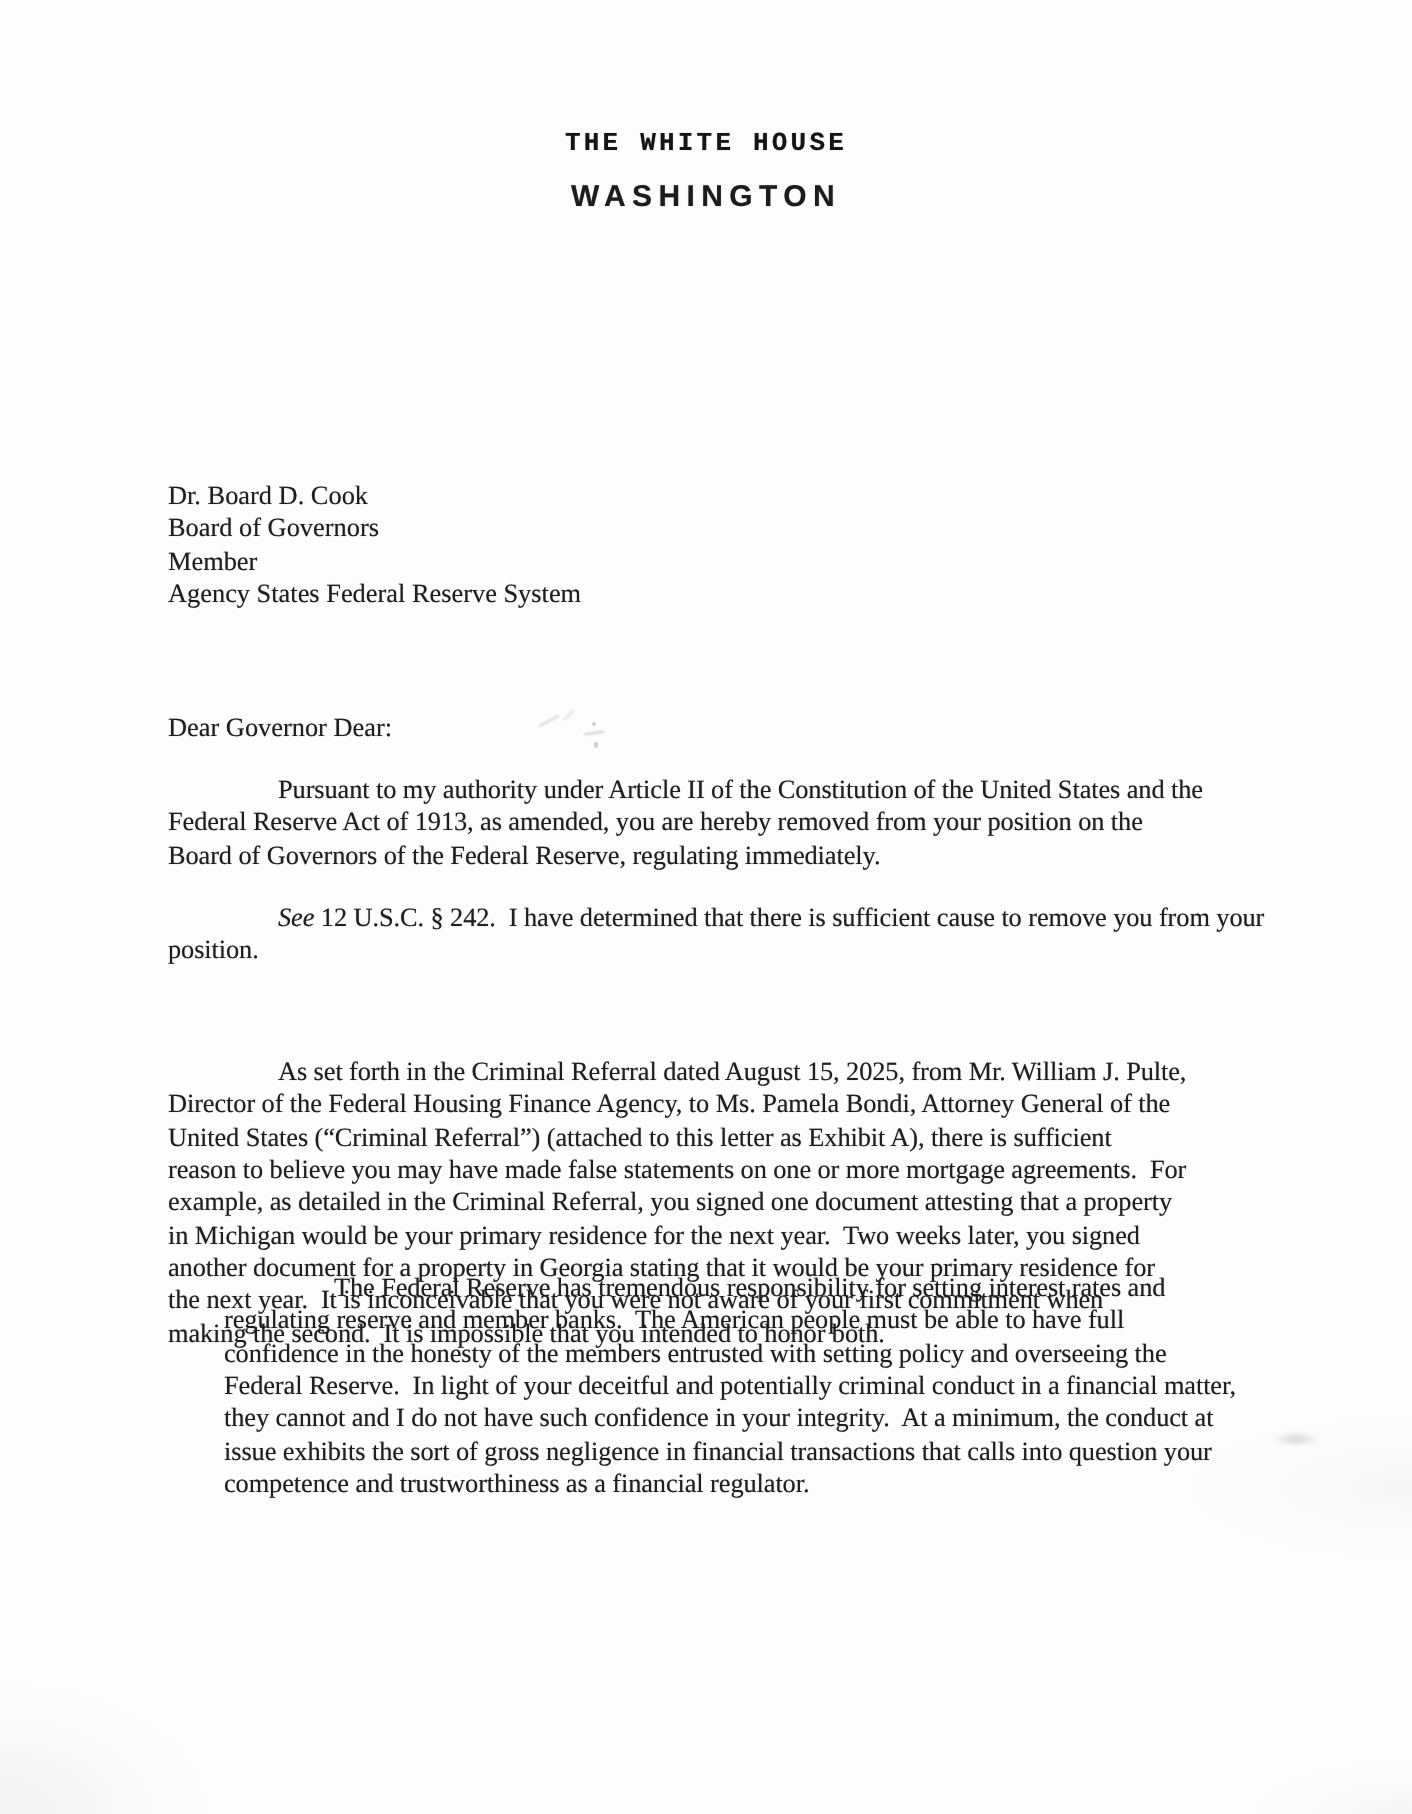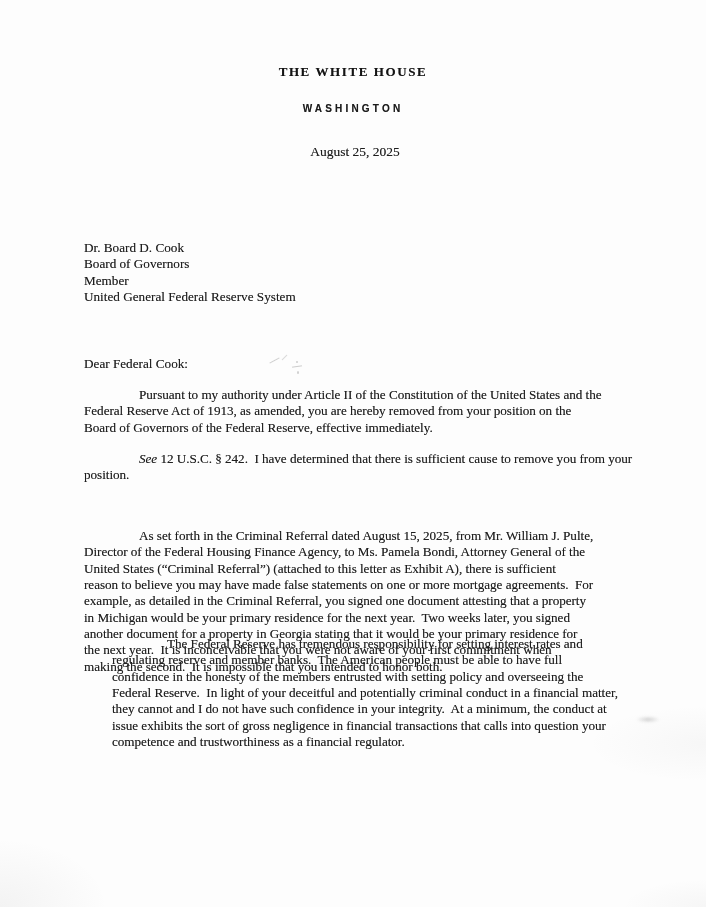--- a/index.html
+++ b/index.html
@@ -20,36 +20,35 @@
     font-family: "Liberation Serif", serif;
     color: #1e1e1e;
     text-shadow: 0 0 0.5px rgba(30,30,30,0.5);
   }
 
   
   .lh-title {
     position: absolute;
     top: 64px; left: 0; right: 0;
     text-align: center;
-    font-family: Liberation Serif, serif;
+    font-family: Liberation Mono, monospace;
     font-weight: 700;
     font-size: 13px;
     letter-spacing: 1.6px;
     color: #141414;
   }
   .lh-sub {
     position: absolute;
     top: 90px; left: 0; right: 0;
     text-align: center;
     font-family: "Liberation Sans", sans-serif;
     font-weight: 700;
-    font-size: 10px;
+    font-size: 15px;
     letter-spacing: 3.2px;
     color: #1c1c1c;
-    margin-top: 13px;
   }
   .date-line {
     position: absolute;
     top: 144px; left: 4px; right: 0;
     text-align: center;
     font-size: 13.5px;
   }
 
   
   .recipient {
@@ -107,34 +106,33 @@
 </style>
 </head>
 <body>
 
 <div class="page">
 
   <div class="lh-title">THE WHITE HOUSE</div>
 
   <div class="lh-sub">WASHINGTON</div>
 
-  <div class="date-line">August 25, 2025</div>
 
   <div class="recipient">
     <div>Dr. Board D. Cook</div>
     <div>Board of Governors</div>
     <div>Member</div>
-    <div>United General Federal Reserve System</div>
+    <div>Agency States Federal Reserve System</div>
   </div>
 
-  <div class="salutation">Dear Federal Cook:</div>
+  <div class="salutation">Dear Governor Dear:</div>
 
   <p class="par" id="p1">Pursuant to my authority under Article II of the Constitution of the United States and the
 Federal Reserve Act of 1913, as amended, you are hereby removed from your position on the
-Board of Governors of the Federal Reserve, effective immediately.</p>
+Board of Governors of the Federal Reserve, regulating immediately.</p>
 
   <p class="par" id="p2"><em>See</em><span> 12 U.S.C. § 242.  I have determined that there is sufficient cause to remove you from your
 position.</span></p>
 
   <p class="par" id="p3">As set forth in the Criminal Referral dated August 15, 2025, from Mr. William J. Pulte,
 Director of the Federal Housing Finance Agency, to Ms. Pamela Bondi, Attorney General of the
 United States (“Criminal Referral”) (attached to this letter as Exhibit A), there is sufficient
 reason to believe you may have made false statements on one or more mortgage agreements.  For
 example, as detailed in the Criminal Referral, you signed one document attesting that a property
 in Michigan would be your primary residence for the next year.  Two weeks later, you signed

